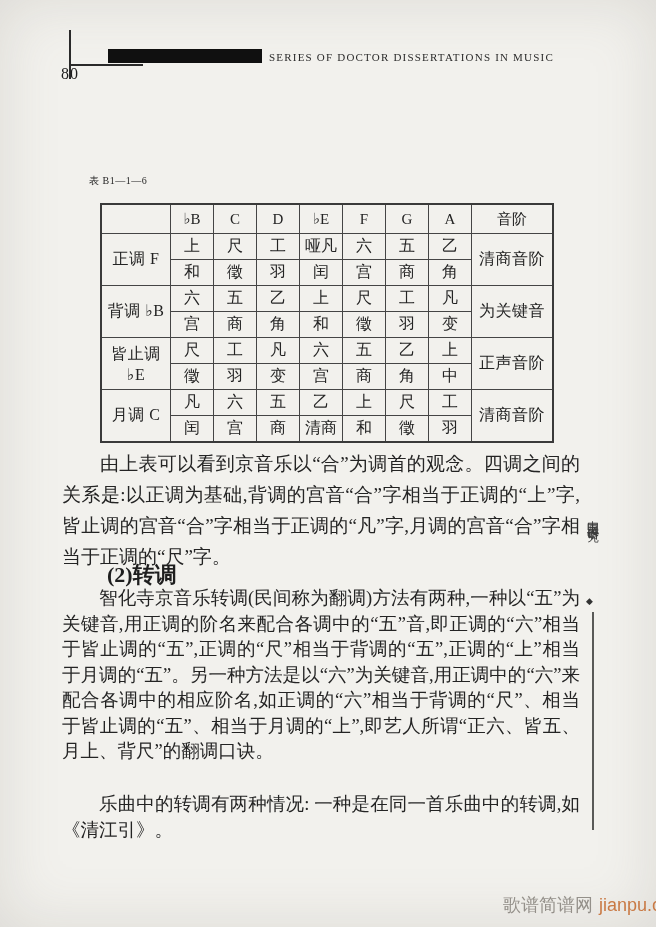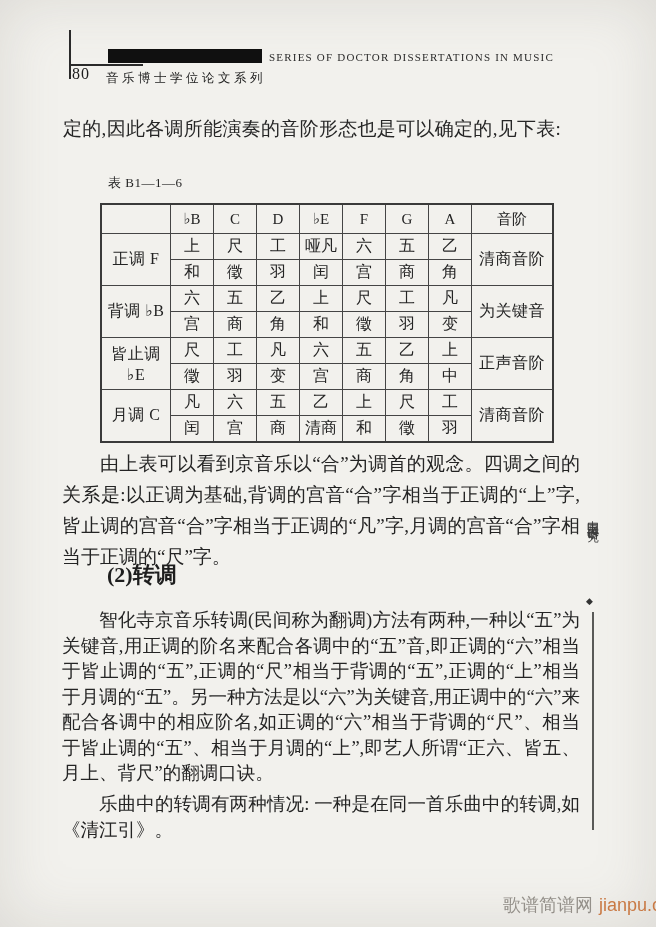--- a/index.html
+++ b/index.html
@@ -10,43 +10,43 @@
   }
   .page{
     position:relative;width:656px;height:927px;overflow:hidden;
     background:#f2f1ed;
     box-shadow:inset 0 0 60px rgba(120,115,105,0.18);
     color:#262626;
   }
   
   .hdr-tick{position:absolute;left:69px;top:30px;width:2px;height:49px;background:#2a2a2a;}
   .hdr-line{position:absolute;left:69px;top:64px;width:74px;height:2px;background:#2a2a2a;}
-  .page-num{position:absolute;left:72px;top:65px;font-size:16px;letter-spacing:1px;color:#1c1c1c;}
+  .page-num{position:absolute;left:61px;top:65px;font-size:16px;letter-spacing:1px;color:#1c1c1c;}
   .hdr-bar{position:absolute;left:108px;top:49px;width:154px;height:14px;background:#101010;}
   .series-en{
     position:absolute;left:269px;top:51px;font-size:11px;letter-spacing:1.2px;
     color:#2b2b2b;white-space:nowrap;font-family:"Liberation Serif","DejaVu Serif",serif;
   }
   .series-zh{
     position:absolute;left:106px;top:70px;font-size:12.5px;letter-spacing:3.5px;
     color:#222;white-space:nowrap;
   }
   
   .intro{
     position:absolute;left:63px;top:116px;width:516px;
     font-size:19px;line-height:26px;letter-spacing:0.3px;text-align:justify;
   }
-  .tbl-caption{position:absolute;left:108px;top:174px;font-size:13px;letter-spacing:0.5px;}
+  .tbl-caption{position:absolute;left:89px;top:174px;font-size:10px;letter-spacing:0.5px;}
   .para{
     position:absolute;left:62px;width:518px;
     font-size:18.5px;line-height:25.5px;text-align:justify;
     text-indent:2em;color:#242424;
   }
   .para-wide{top:448px;line-height:31px;font-size:19px;}
-  .para-p2{top:608px;}
+  .para-p2{top:586px;}
   .para-p3{top:792px;}
   .subheading{
     position:absolute;left:63px;top:560px;
     font-size:22px;font-weight:bold;text-indent:2em;color:#1e1e1e;
   }
   
   .gongche-table{
     position:absolute;left:100px;top:203px;
     border-collapse:collapse;table-layout:fixed;
     border:2px solid #3a3a3a;
@@ -82,23 +82,21 @@
 </head>
 <body>
 
 <div class="page">
 
   <div class="hdr-tick"></div>
   <div class="hdr-line"></div>
   <div class="page-num">80</div>
   <div class="hdr-bar"></div>
   <div class="series-en">SERIES OF DOCTOR DISSERTATIONS IN MUSIC</div>
-  <div class="series-zh">音乐博士学位论文系列</div>
-
-  <div class="intro">定的,因此各调所能演奏的音阶形态也是可以确定的,见下表:</div>
+
   <div class="tbl-caption">表 B1—1—6</div>
 
   <table class="gongche-table" id="gongche-table">
       <thead>
         <tr>
           <th class="col-label"></th>
           <th class="col-note">♭B</th>
           <th class="col-note">C</th>
           <th class="col-note">D</th>
           <th class="col-note">♭E</th>

